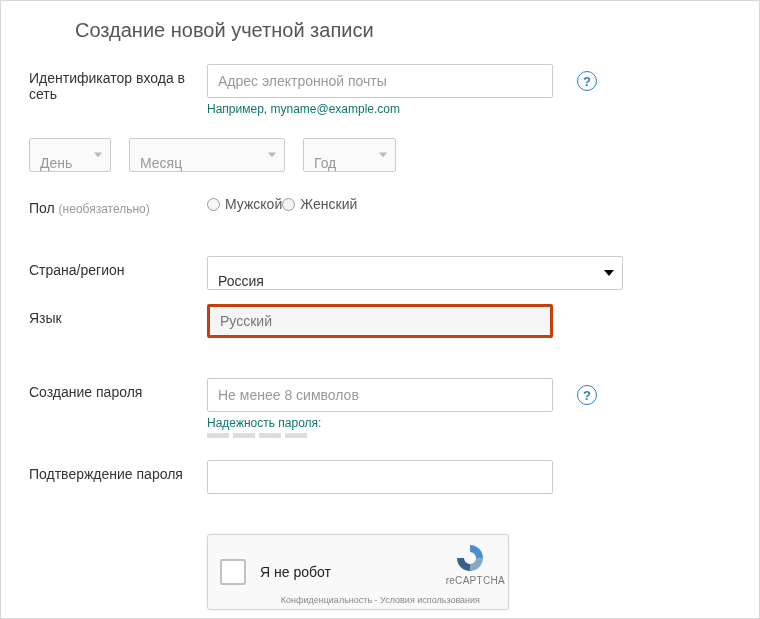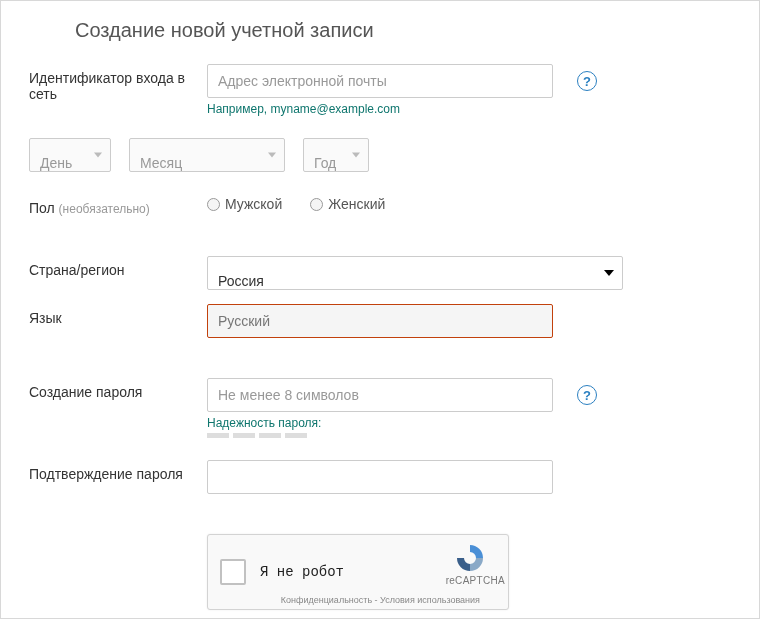--- a/index.html
+++ b/index.html
@@ -76,26 +76,26 @@
       top: 50%;
       transform: translateY(-50%);
       width: 0; height: 0;
       border-left: 4px solid transparent;
       border-right: 4px solid transparent;
       border-top: 5px solid #777;
     }
     .select-box.light .caret { border-top-color: #bbb; }
     .select-day { width: 82px; }
     .select-month { width: 156px; }
-    .select-year { width: 66px; }
+    .select-year { width: 93px; }
     .select-country { width: 416px; color:#333; background:#fff; }
     .select-country .caret { border-top-color:#000; border-left-width:5px; border-right-width:5px; border-top-width:6px; }
     .readonly-box {
       height: 34px;
-      border: 1px solid #c2410c;
+      border: 3px solid #c2410c;
       border-radius: 2px;
       padding: 0 10px;
       font-size: 14px;
       color: #777;
       background: #f5f5f5;
       width: 346px;
       display: flex;
       align-items: center;
     }
     .hint {
@@ -112,21 +112,21 @@
       font-weight: bold;
       display: flex;
       align-items: center;
       justify-content: center;
       cursor: pointer;
       margin-left: 6px;
       flex-shrink: 0;
     }
     .radio-group {
       display: flex;
-      gap: 28px;
+      gap: 0;
       align-items: center;
       padding-top: 2px;
     }
     .radio-item {
       display: flex;
       align-items: center;
       gap: 5px;
       font-size: 14px;
       color: #555;
     }
@@ -159,21 +159,21 @@
       position: relative;
       box-shadow: 0 0 2px rgba(0,0,0,0.08);
     }
     .captcha-check {
       width: 26px; height: 26px;
       border: 2px solid #c1c1c1;
       border-radius: 2px;
       background: #fff;
       margin-right: 14px;
     }
-    .captcha-label { font-size: 14px; color: #222; font-family: Liberation Mono, monospace; }
+    .captcha-label { font-size: 14px; color: #222; }
     .captcha-right {
       position: absolute;
       right: 3px;
       top: 8px;
       text-align: right;
       width: 70px;
     }
     .captcha-logo { display:flex; justify-content:center; margin-bottom:2px; }
     .captcha-brand { font-size: 10px; color: #777; letter-spacing: 0.3px; }
     .captcha-links {

